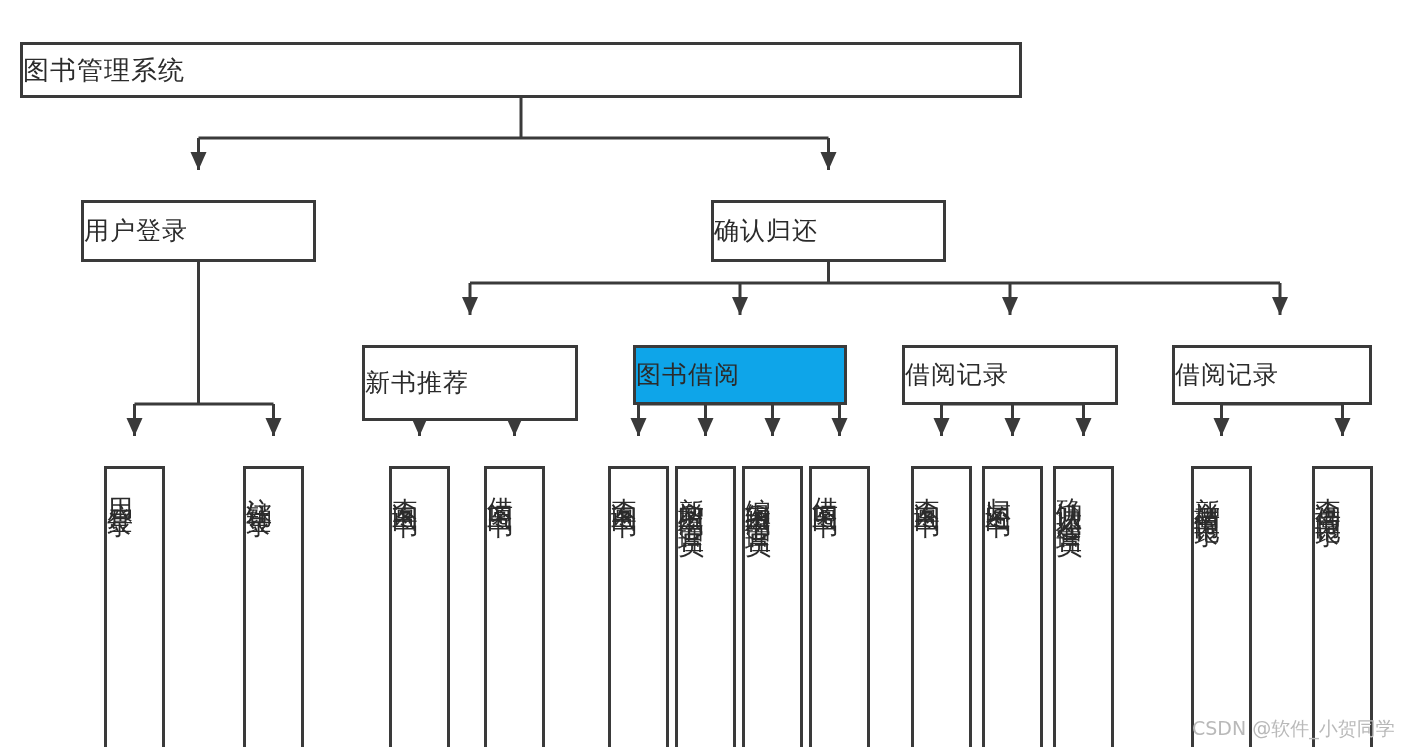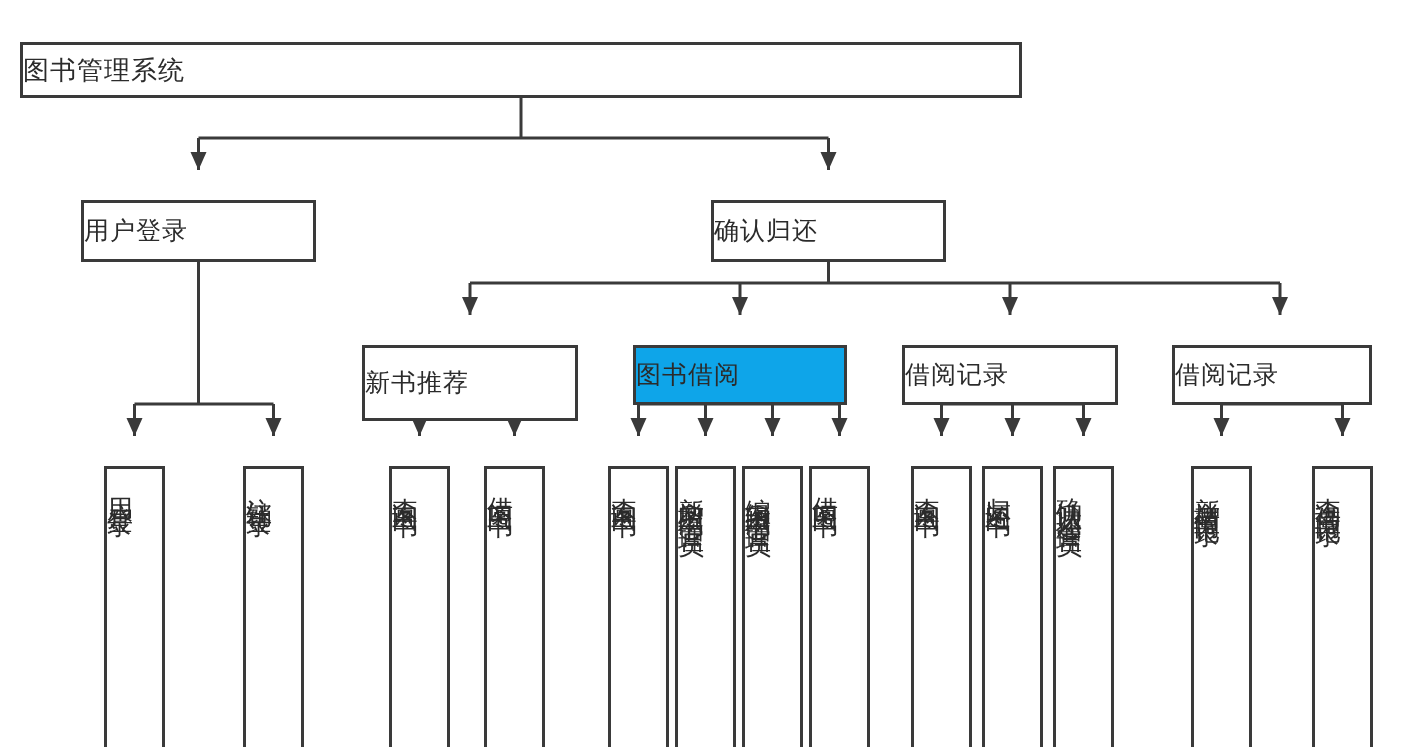--- a/index.html
+++ b/index.html
@@ -187,13 +187,14 @@
       <div class="node vert" style="left: 1053px; top: 436px; width: 61px; height: 300px; border-color: rgb(58, 58, 58); background: rgb(255, 255, 255); color: rgb(43, 43, 43);">
         <span class="label">确认归还（管理员）</span>
       </div>
       <div class="node vert" style="left: 1191px; top: 436px; width: 61px; height: 300px; border-color: rgb(58, 58, 58); background: rgb(255, 255, 255); color: rgb(43, 43, 43);">
         <span class="label">新增借阅记录</span>
       </div>
       <div class="node vert" style="left: 1312px; top: 436px; width: 61px; height: 300px; border-color: rgb(58, 58, 58); background: rgb(255, 255, 255); color: rgb(43, 43, 43);">
         <span class="label">查询借阅记录</span>
       </div>
     </div>
+  <div class="watermark" style="left:1192px; top:716px;">CSDN @软件_小贺同学</div>
 </div>
 
 </body></html>

